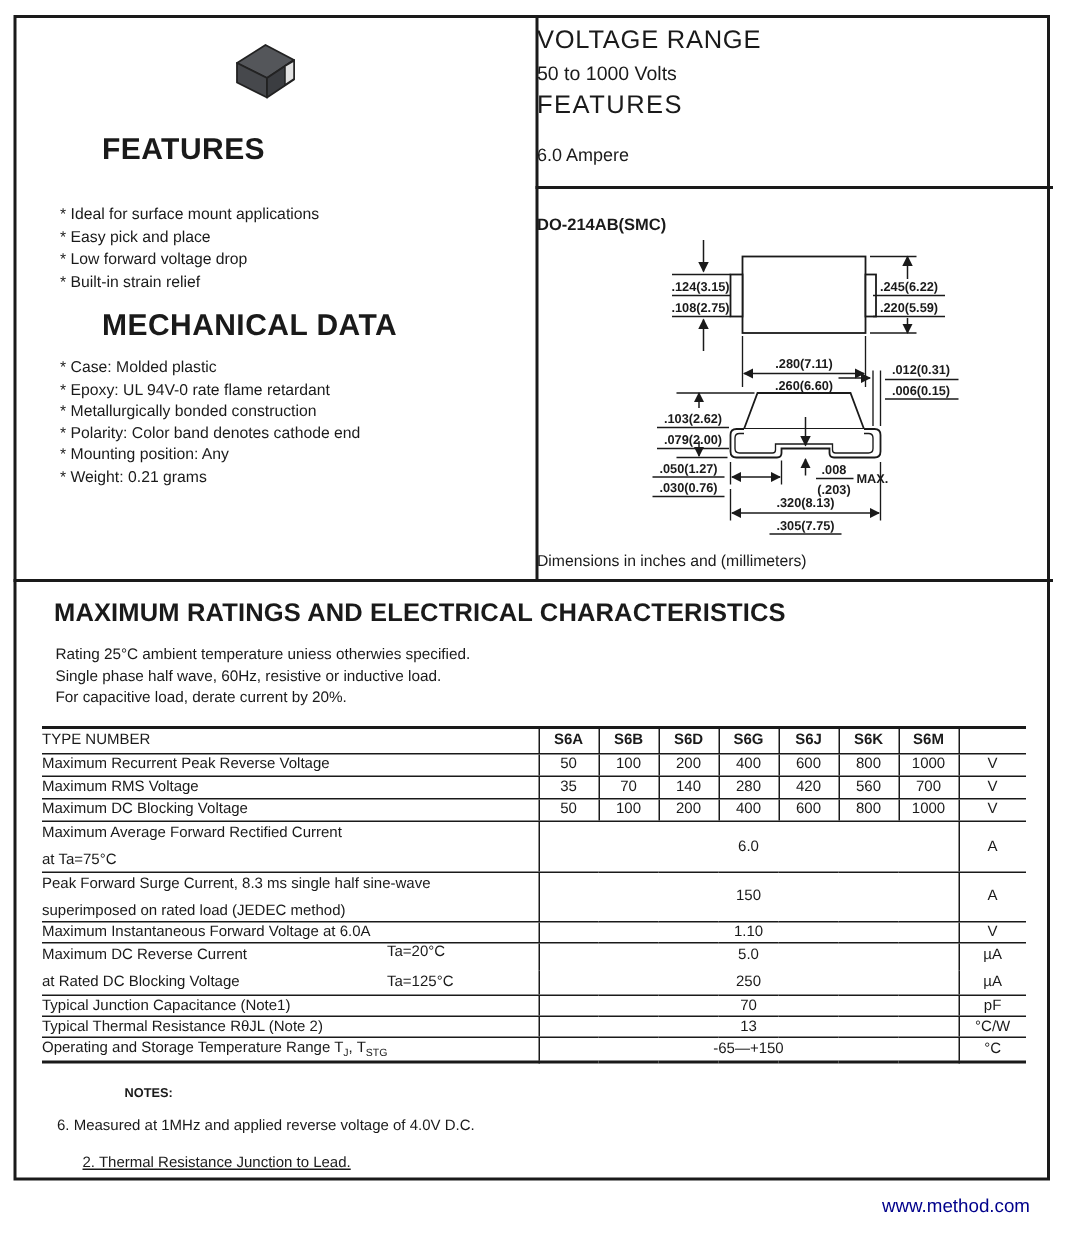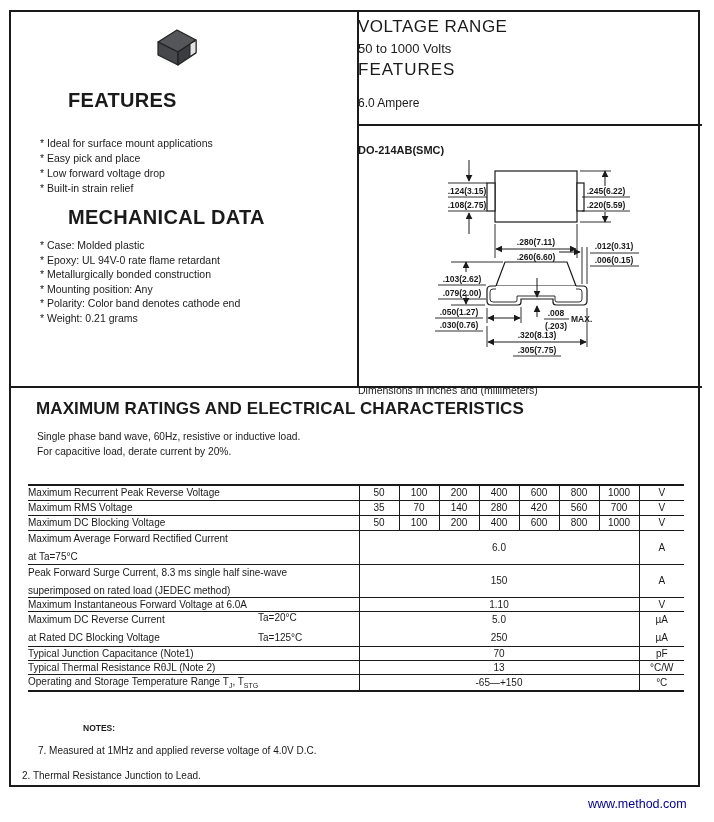--- a/index.html
+++ b/index.html
@@ -10,21 +10,21 @@
   .box{position:absolute;border:2px solid #1a1a1a;box-sizing:border-box;}
   .h1{font-size:20px;font-weight:bold;letter-spacing:.3px;margin-left:31px;}
   .list{font-size:10.5px;line-height:15px;}
   .list div{white-space:nowrap;}
   .ctr{}
   .vr-label{font-size:17px;letter-spacing:.5px;}
   .vr-value{font-size:13px;margin-top:4px;}
   .cur-label{font-size:17px;letter-spacing:1px;margin-top:4px;}
   .cur-value{font-size:12px;margin-top:16px;}
   .pkg-title{font-size:11px;font-weight:bold;}
-  .caption{font-size:10.5px;margin-top:16px;}
+  .caption{font-size:10.5px;}
   .ratings-h{font-size:17px;font-weight:bold;letter-spacing:.1px;white-space:nowrap;}
   .conds{font-size:10.2px;line-height:14.5px;}
   table.spec{border-collapse:collapse;table-layout:fixed;width:656px;
              border-top:2px solid #1a1a1a;border-bottom:2px solid #1a1a1a;}
   table.spec td{padding:0;font-size:10px;vertical-align:middle;overflow:hidden;}
   tr.rt td{border-bottom:1px solid #1a1a1a;}
   tr.nb td{border-bottom:none;}
   td.vl{border-left:1px solid #1a1a1a;}
   td.param{padding-left:12px;white-space:nowrap;}
   td.type{font-size:12.5px;padding-left:12px;}
@@ -68,22 +68,22 @@
     <div>* Easy pick and place</div>
     <div>* Low forward voltage drop</div>
     <div>* Built-in strain relief</div>
   </div>
 
   <div class="abs h1" style="left:37px;top:206px;">MECHANICAL DATA</div>
   <div class="abs list" style="left:40px;top:238px;line-height:14.6px;">
     <div>* Case: Molded plastic</div>
     <div>* Epoxy: UL 94V-0 rate flame retardant</div>
     <div>* Metallurgically bonded construction</div>
+    <div>* Polarity: Color band denotes cathode end</div>
     <div>* Mounting position: Any</div>
-    <div>* Polarity: Color band denotes cathode end</div>
     <div>* Weight: 0.21 grams</div>
   </div>
 
   <div class="abs ctr" style="left:358px;top:17px;width:344px;">
     <div class="vr-label">VOLTAGE RANGE</div>
     <div class="vr-value">50 to 1000 Volts</div>
     <div class="cur-label">FEATURES</div>
     <div class="cur-value">6.0 Ampere</div>
   </div>
 
@@ -165,37 +165,49 @@
     <text x="178" y="188" text-anchor="middle">.320(8.13)</text>
     <line class="ln" x1="129" y1="192" x2="227" y2="192" marker-start="url(#ah)" marker-end="url(#ah)"></line>
     <text x="178" y="203" text-anchor="middle">.305(7.75)</text>
     <line class="thin" x1="154" y1="206" x2="202" y2="206"></line>
   </svg>
 
   <div class="abs ctr caption" style="left:358px;top:368px;width:344px;">Dimensions in inches and (millimeters)</div>
 
   <div class="abs ratings-h" style="left:36px;top:399px;">MAXIMUM RATINGS AND ELECTRICAL CHARACTERISTICS</div>
   <div class="abs conds" style="left:37px;top:430px;">
-    <div>Single phase band wave, 60Hz, resistive or inductive load.</div>
+    <div>Rating 25°C ambient temperature uniess otherwies specified.</div>
+    <div>Single phase half wave, 60Hz, resistive or inductive load.</div>
     <div>For capacitive load, derate current by 20%.</div>
   </div>
 
   <table class="spec abs" style="left:28px;top:484px;">
     <colgroup>
       <col style="width:331px">
         <col style="width:40px">
         <col style="width:40px">
         <col style="width:40px">
       <col style="width:40px">
         <col style="width:40px">
         <col style="width:40px">
         <col style="width:40px">
       <col style="width:45px">
     </colgroup>
     <tbody>
+        <tr class="rt" style="height:17px">
+      <td class="type">TYPE NUMBER</td>
+      <td class="th vl">S6A</td>
+      <td class="th vl">S6B</td>
+      <td class="th vl">S6D</td>
+      <td class="th vl">S6G</td>
+      <td class="th vl">S6J</td>
+      <td class="th vl">S6K</td>
+      <td class="th vl">S6M</td>
+      <td class="vl"></td>
+    </tr>
     <tr class="rt" style="height:15px">
       <td class="param">Maximum Recurrent Peak Reverse Voltage</td>
       <td class="val vl">50</td>
       <td class="val vl">100</td>
       <td class="val vl">200</td>
       <td class="val vl">400</td>
       <td class="val vl">600</td>
       <td class="val vl">800</td>
       <td class="val vl">1000</td>
       <td class="unit vl">V</td>
@@ -277,18 +289,18 @@
       <td class="param">
         <span>Operating and Storage Temperature Range T</span><sub class="tiny">J</sub><span>, T</span><sub class="tiny">STG</sub>
       </td>
       <td class="val vl" colspan="7">-65—+150</td>
       <td class="unit vl">°C</td>
     </tr>
   </tbody>
     </table>
 
   <div class="abs notes-h" style="left:38px;top:723px;">NOTES:</div>
-  <div class="abs note" style="left:38px;top:745px;">7. Measured at 1MHz and applied reverse voltage of 4.0V D.C.</div>
-  <div class="abs note" style="left:22px;top:770px;">2. Thermal Resistance Junction to Lead.</div>
+  <div class="abs note" style="left:38px;top:745px;">6. Measured at 1MHz and applied reverse voltage of 4.0V D.C.</div>
+  <div class="abs note" style="left:55px;top:770px;text-decoration:underline;">2. Thermal Resistance Junction to Lead.</div>
 
   <div class="abs footer" style="left:588px;top:797px;color:#00008B;">www.method.com</div>
 
 </div>
 
 </body></html>

